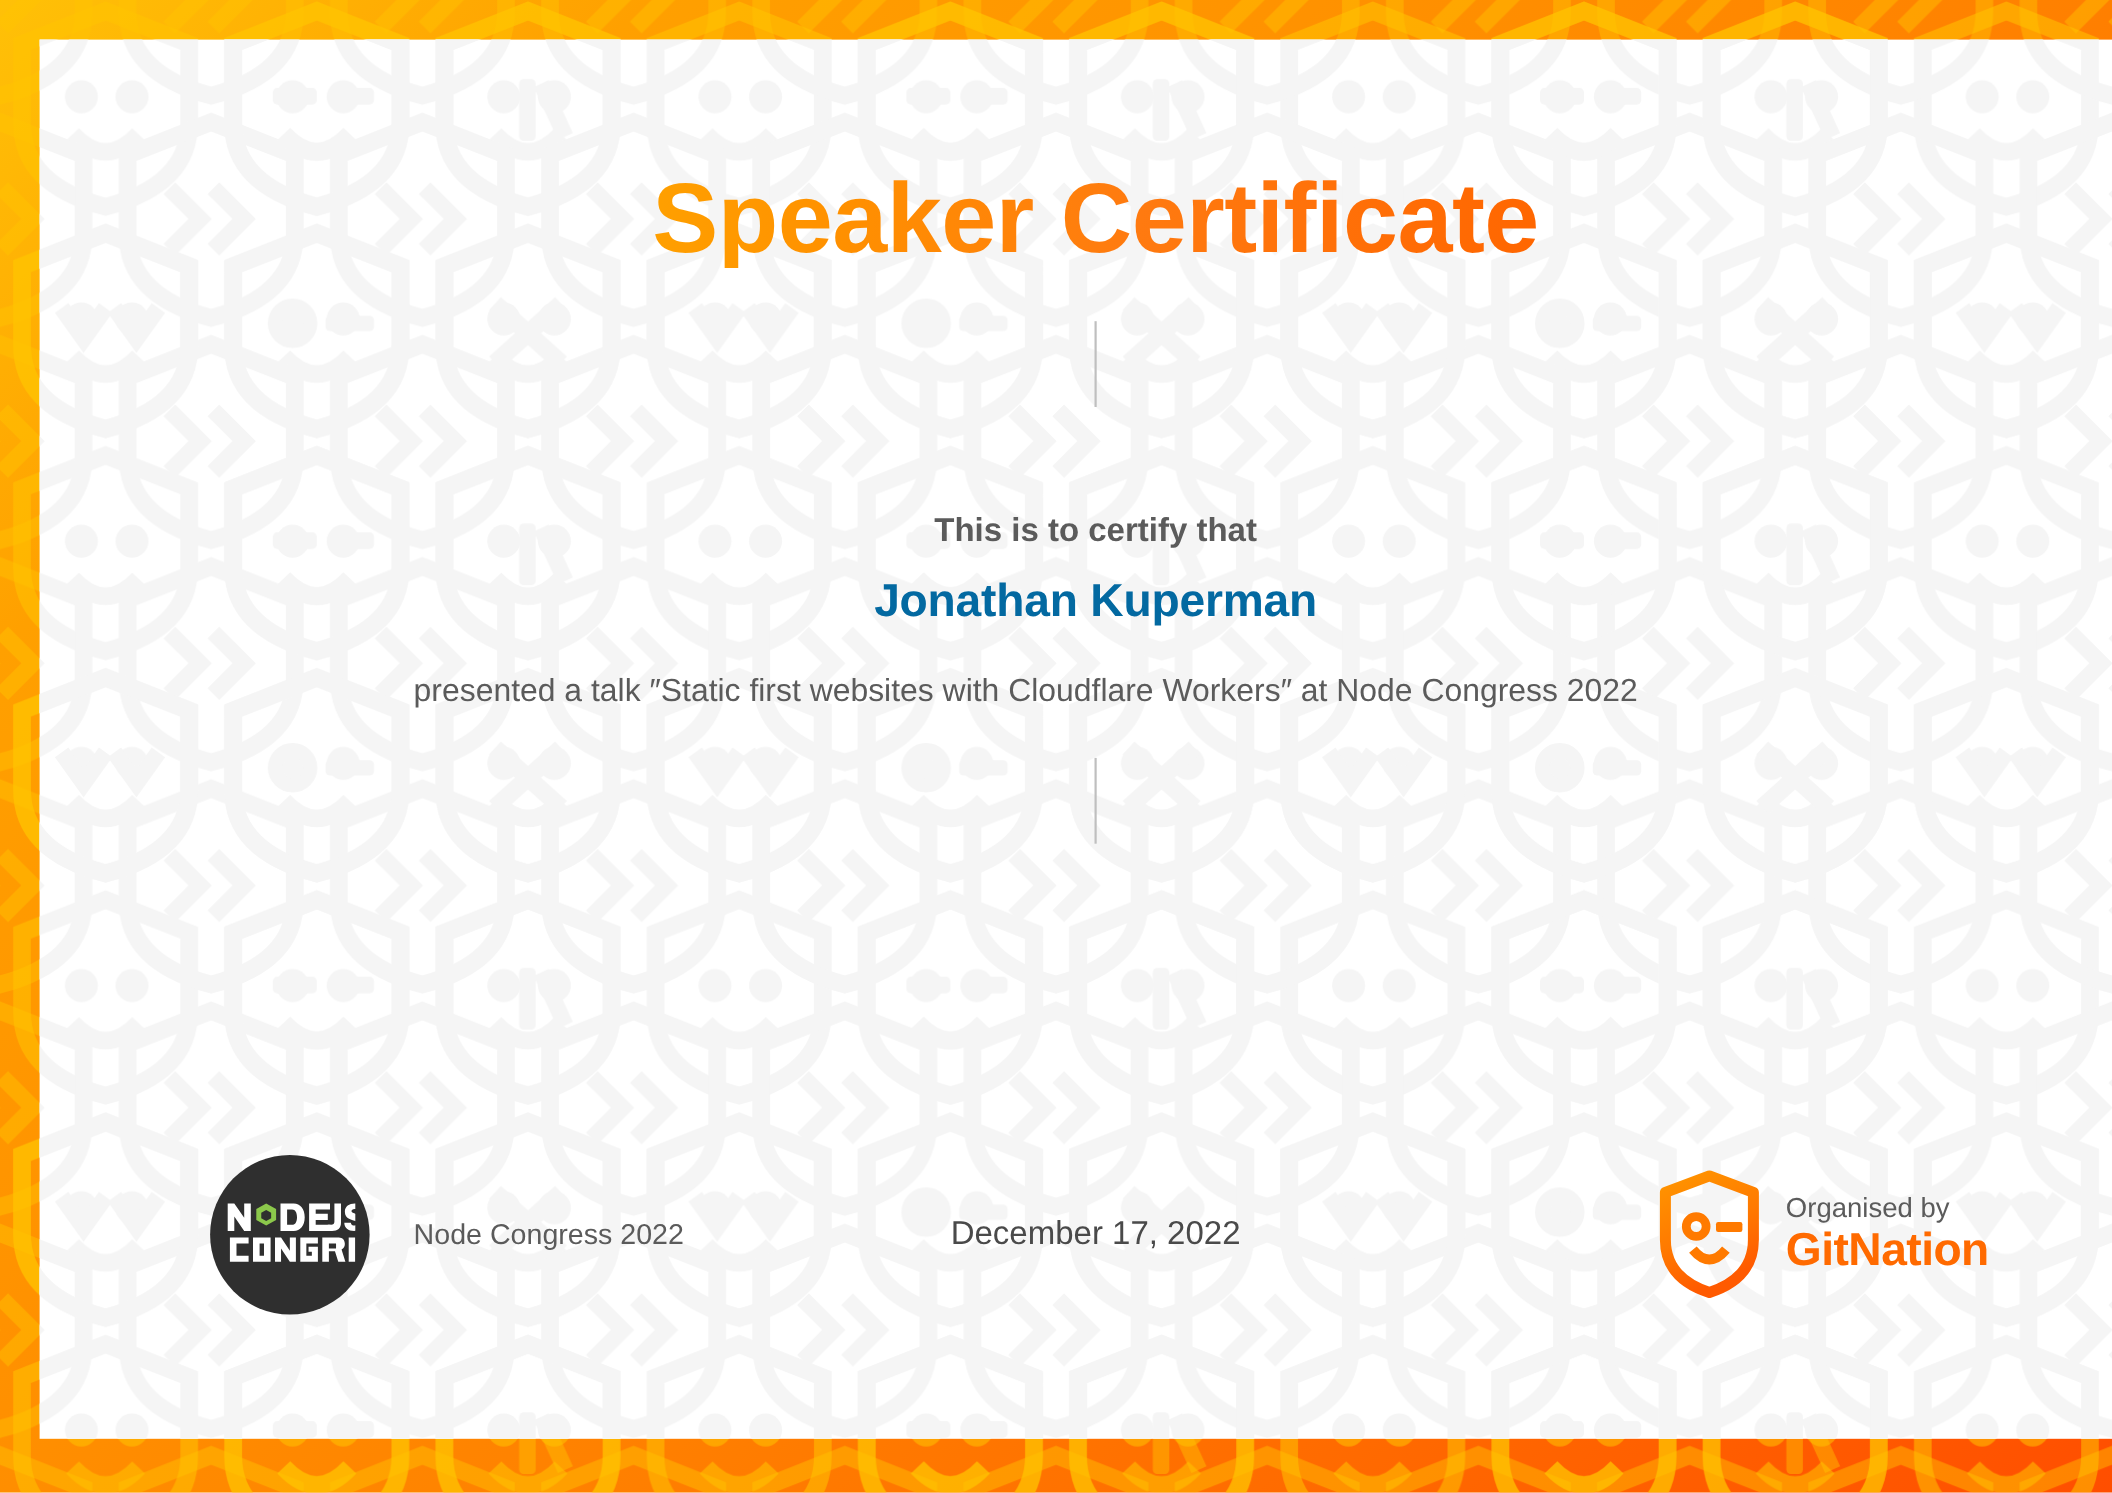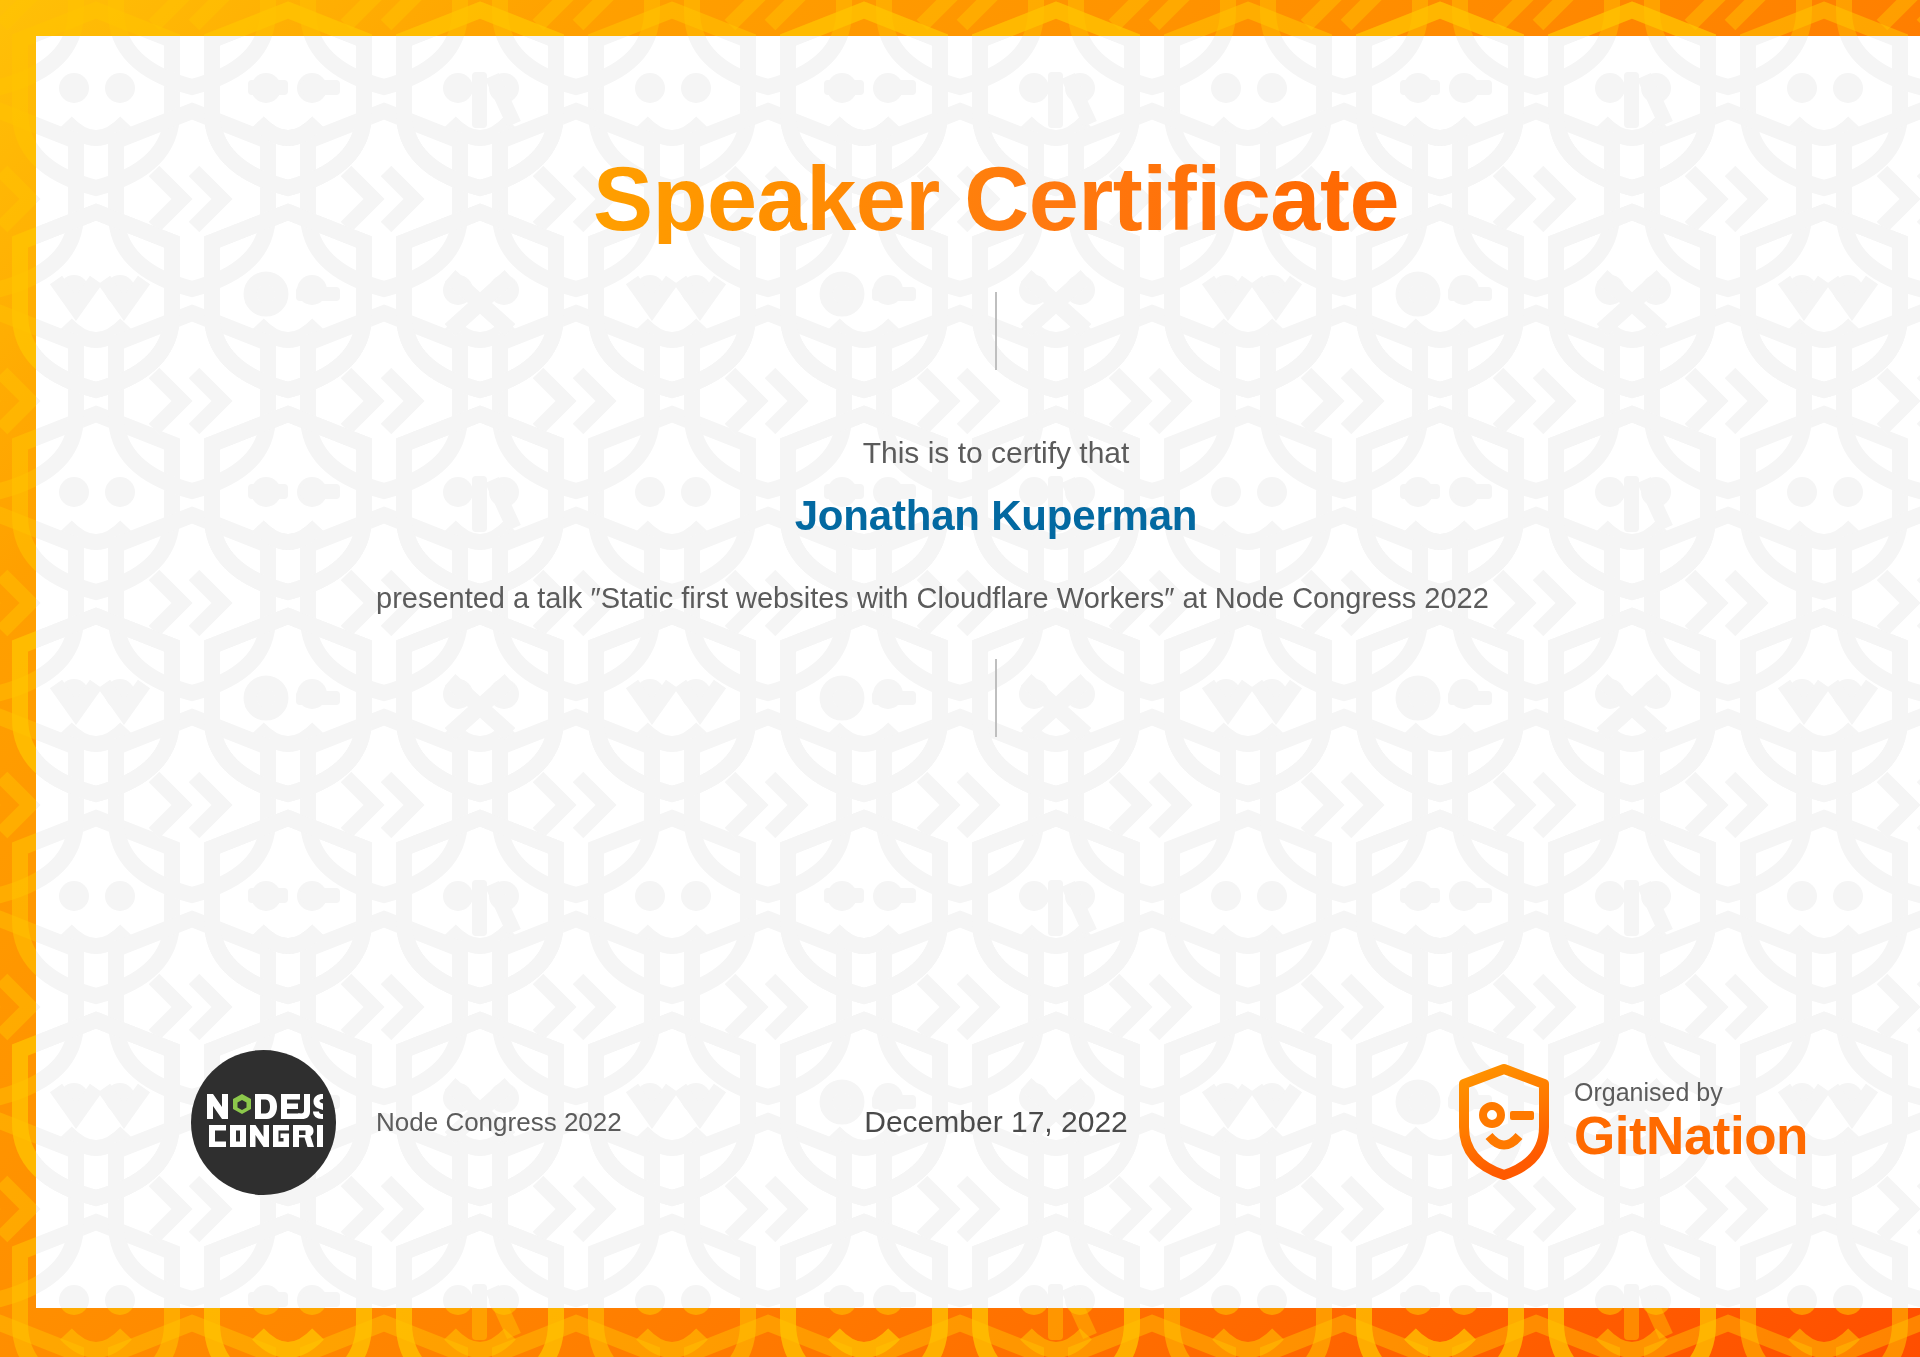--- a/index.html
+++ b/index.html
@@ -80,24 +80,24 @@
   .divider {
     width: 2px;
     height: 78px;
     background: #BFBFBF;
   }
   .divider-top { margin-top: 48px; }
   .divider-bottom { margin-top: 40px; }
 
   
   .certify-line {
-    margin-top: 66px;
+    margin-top: 96px;
     font-size: 30px;
     color: #5B5B5B;
-    font-weight: 400;
+    font-weight: 700;
   }
 
   .recipient-name {
     margin-top: 22px;
     font-size: 42px;
     font-weight: 700;
     color: #0369a1;
     letter-spacing: -0.2px;
   }
 
@@ -167,21 +167,21 @@
   .gitnation-text {
     display: flex;
     flex-direction: column;
     line-height: 1.12;
   }
   .organised-by {
     font-size: 25px;
     color: #5B5B5B;
   }
   .gitnation-name {
-    font-size: 53px;
+    font-size: 42px;
     font-weight: 700;
     color: #FF6A00;
     letter-spacing: -0.5px;
   }
 </style>
 </head>
 <body>
 
 <div id="certificate-root">
 

